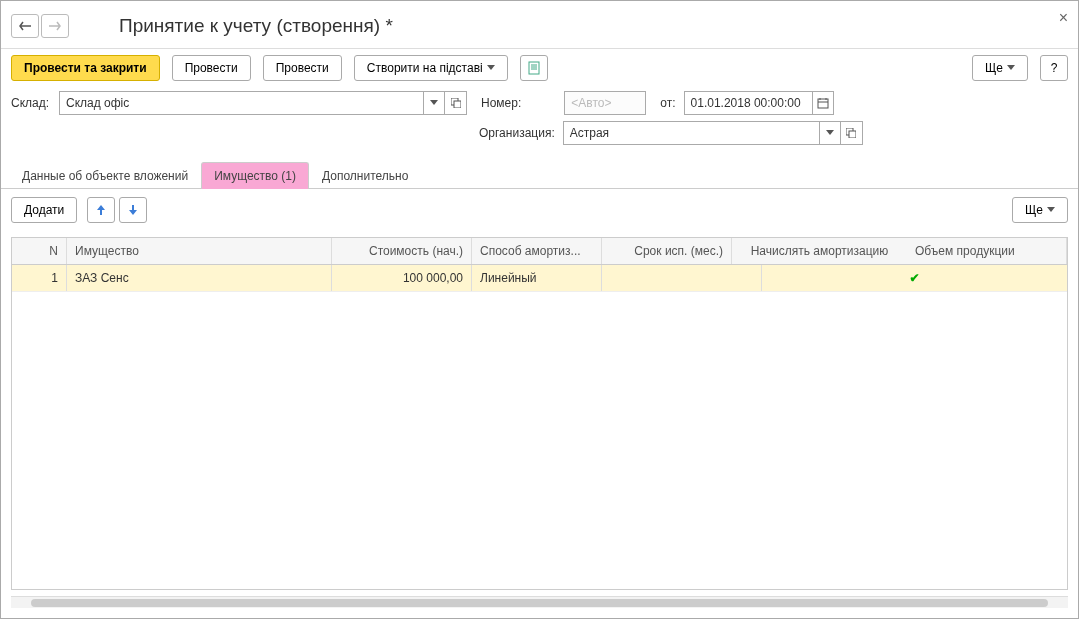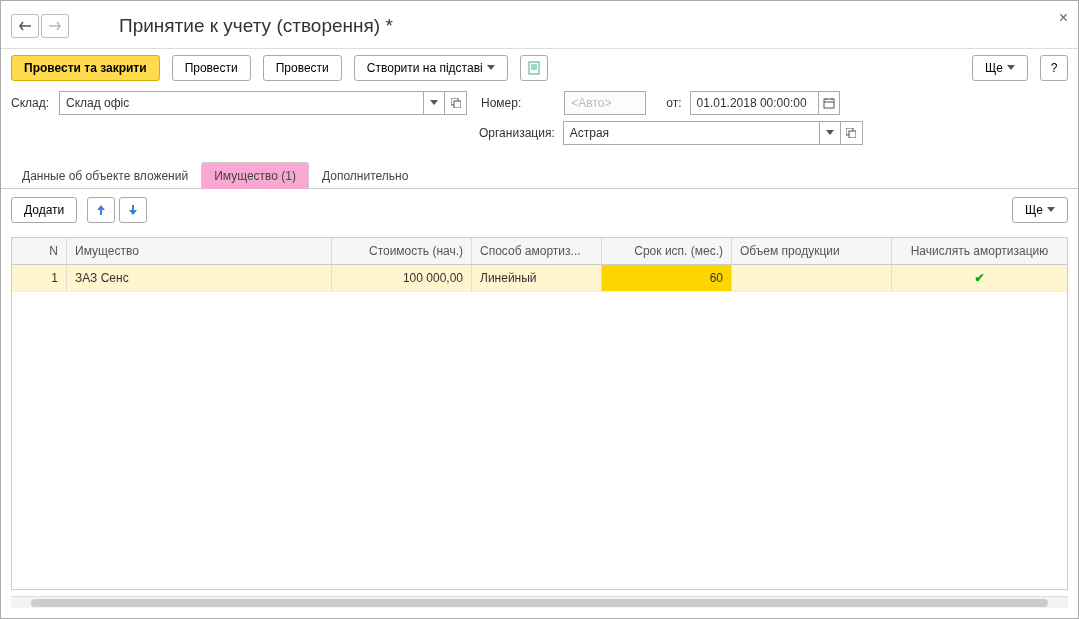--- a/index.html
+++ b/index.html
@@ -267,21 +267,21 @@
           <svg width="10" height="10" viewBox="0 0 10 10">
               <rect x="0" y="0" width="7" height="7" fill="none" stroke="#555"></rect>
               <rect x="3" y="3" width="7" height="7" fill="#fff" stroke="#555"></rect>
             </svg>
         </div>
       </div>
 
       <span class="label" style="margin-left:6px">Номер:</span>
       <div class="input readonly placeholder" style="width:82px;margin-left:35px">&lt;Авто&gt;</div>
 
-      <span class="label" style="margin-left:12px">от:</span>
+      <span class="label" style="margin-left:6px">от:</span>
       <div class="input-group">
         <div class="input" style="width:128px">01.01.2018 00:00:00</div>
         <div class="addon">
           <svg width="12" height="12" viewBox="0 0 12 12">
               <rect x="1" y="2" width="10" height="9" fill="none" stroke="#555"></rect>
               <line x1="1" y1="5" x2="11" y2="5" stroke="#555"></line>
               <line x1="3" y1="1" x2="3" y2="3" stroke="#555"></line>
               <line x1="9" y1="1" x2="9" y2="3" stroke="#555"></line>
             </svg>
         </div>
@@ -338,30 +338,29 @@
       </button>
     </div>
 
     <div class="grid">
       <div class="grid-head">
         <div class="cell col-n">N</div>
         <div class="cell col-name">Имущество</div>
         <div class="cell col-cost">Стоимость (нач.)</div>
         <div class="cell col-method">Способ амортиз...</div>
         <div class="cell col-term">Срок исп. (мес.)</div>
+        <div class="cell col-amort">Начислять амортизацию</div>
         <div class="cell col-vol">Объем продукции</div>
-        <div class="cell col-amort">Начислять амортизацию</div>
       </div>
       <div class="grid-body">
         <div class="grid-row">
           <div class="cell col-n">1</div>
           <div class="cell col-name">ЗАЗ Сенс</div>
           <div class="cell col-cost">100 000,00</div>
           <div class="cell col-method">Линейный</div>
-          <div class="cell col-term">60</div>
           <div class="cell col-vol"></div>
           <div class="cell col-amort">
             <span class="checkmark">✔</span>
           </div>
         </div>
       </div>
     </div>
 
     <div class="scroll-hint">
       <div class="scroll-thumb"></div>

